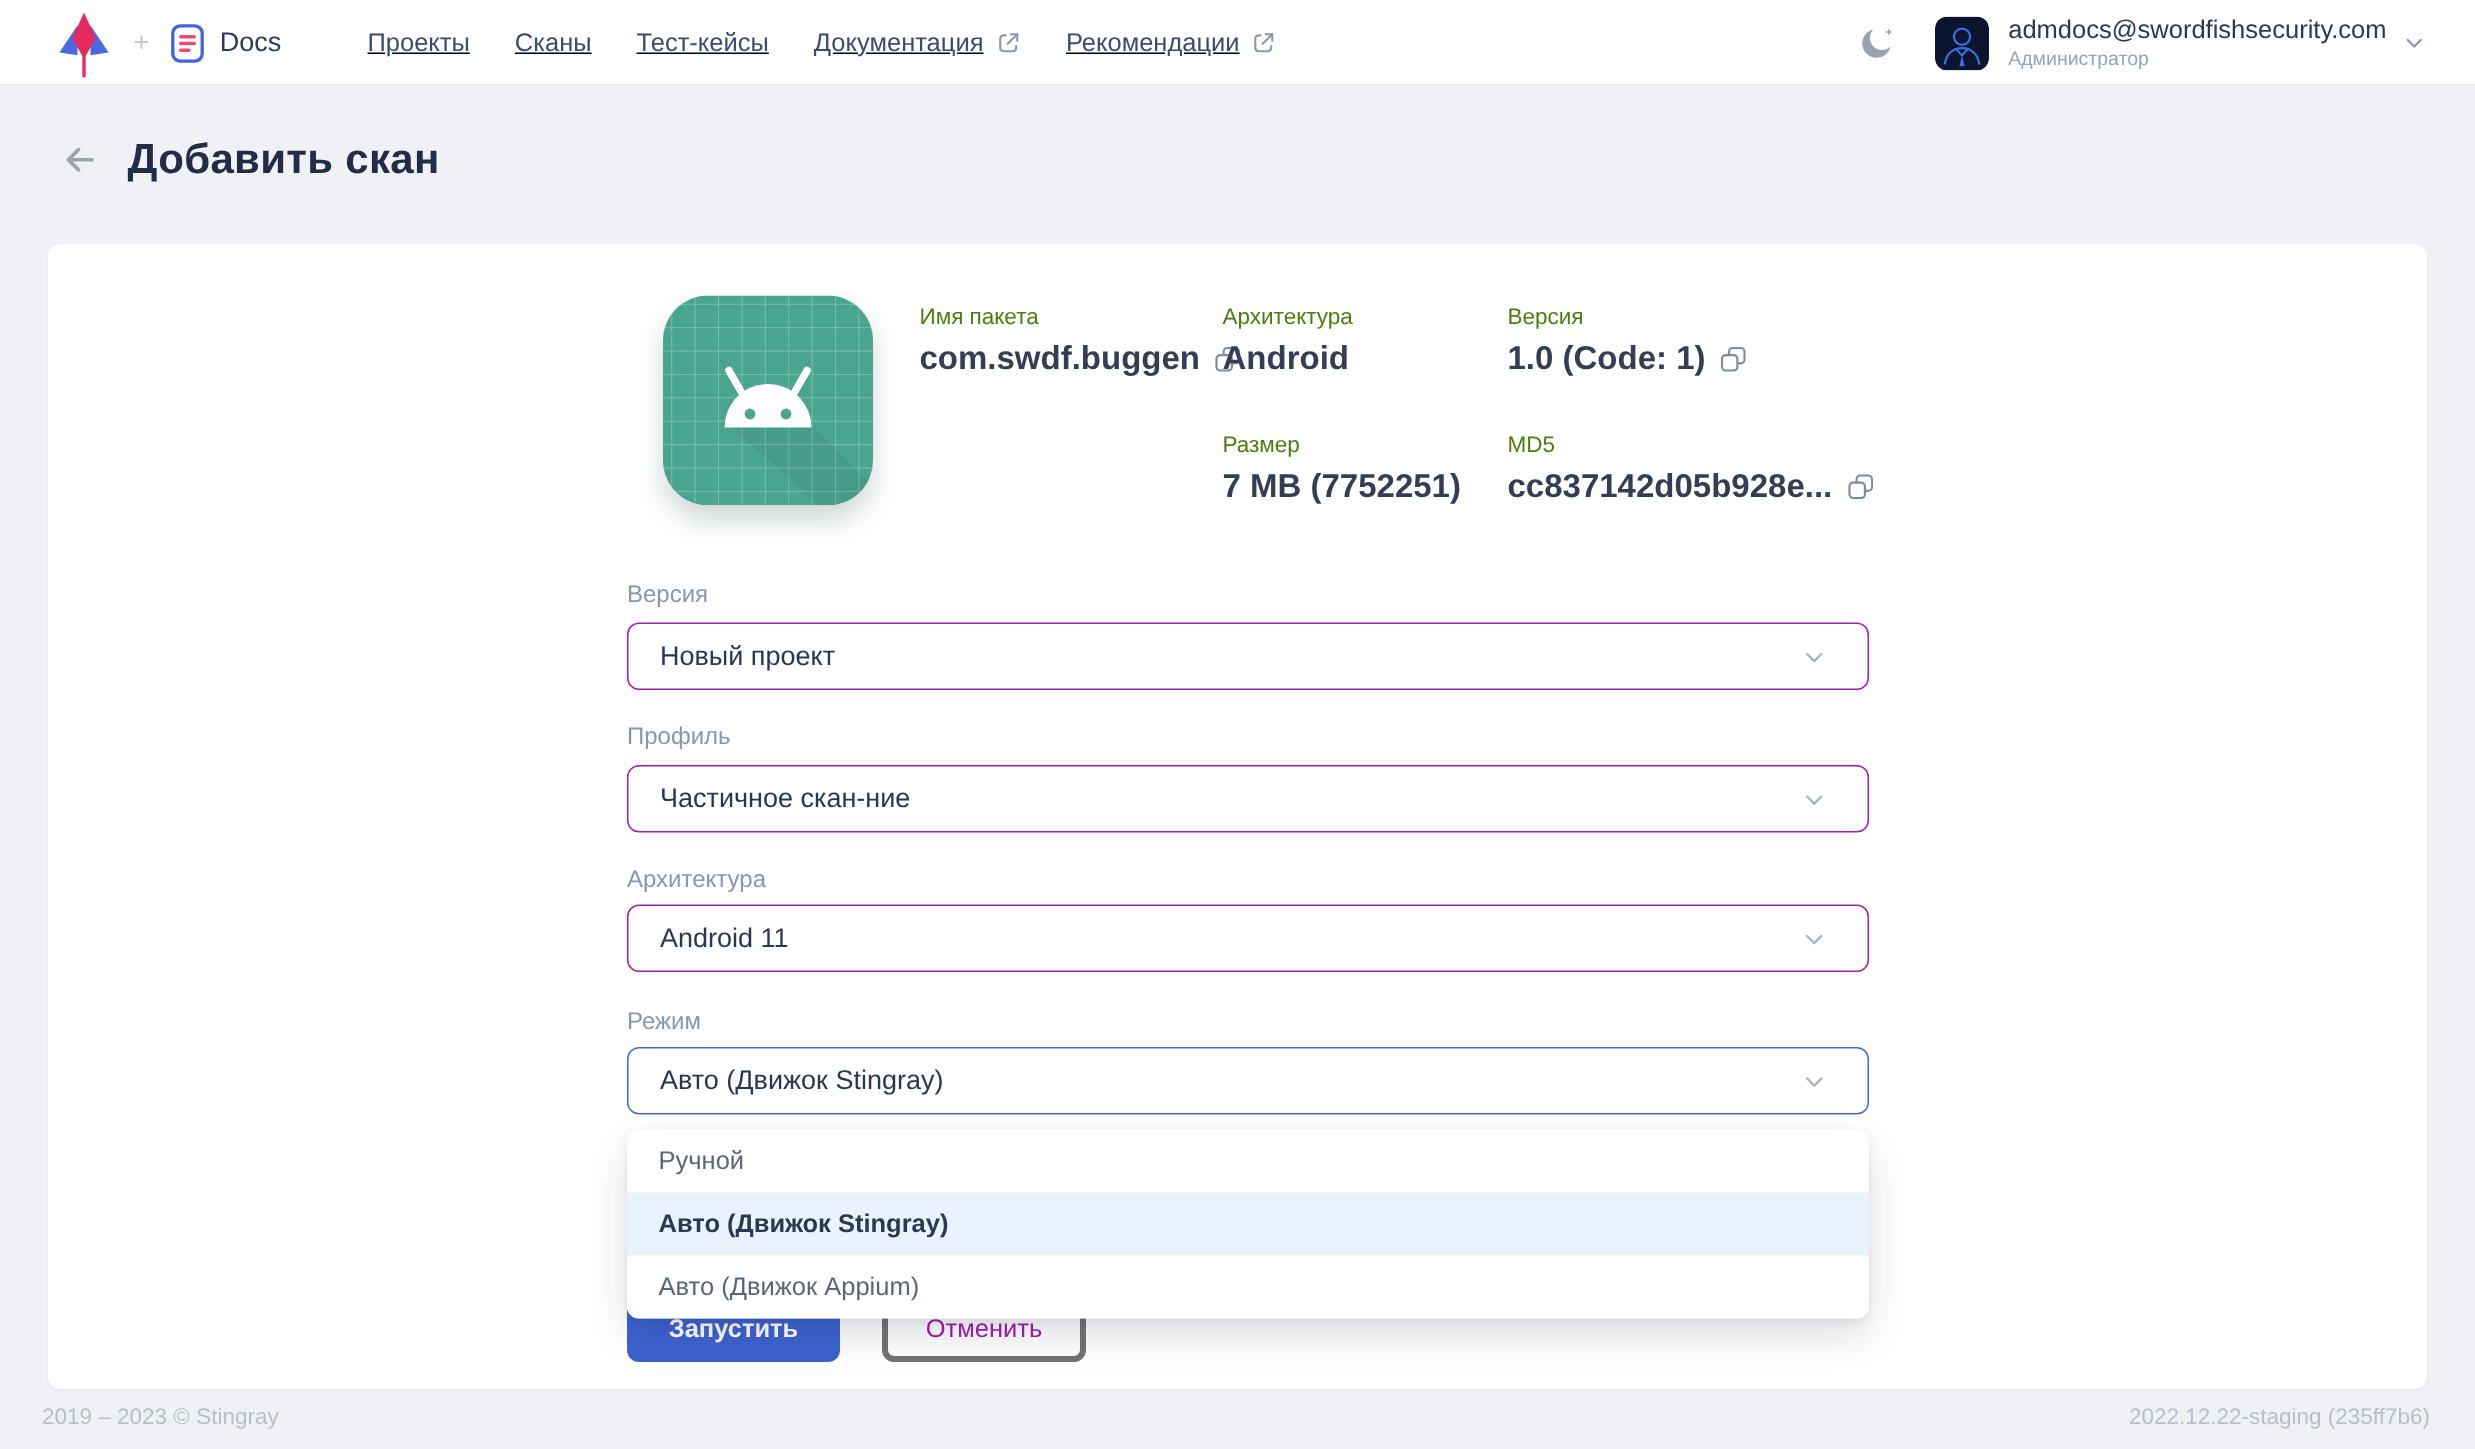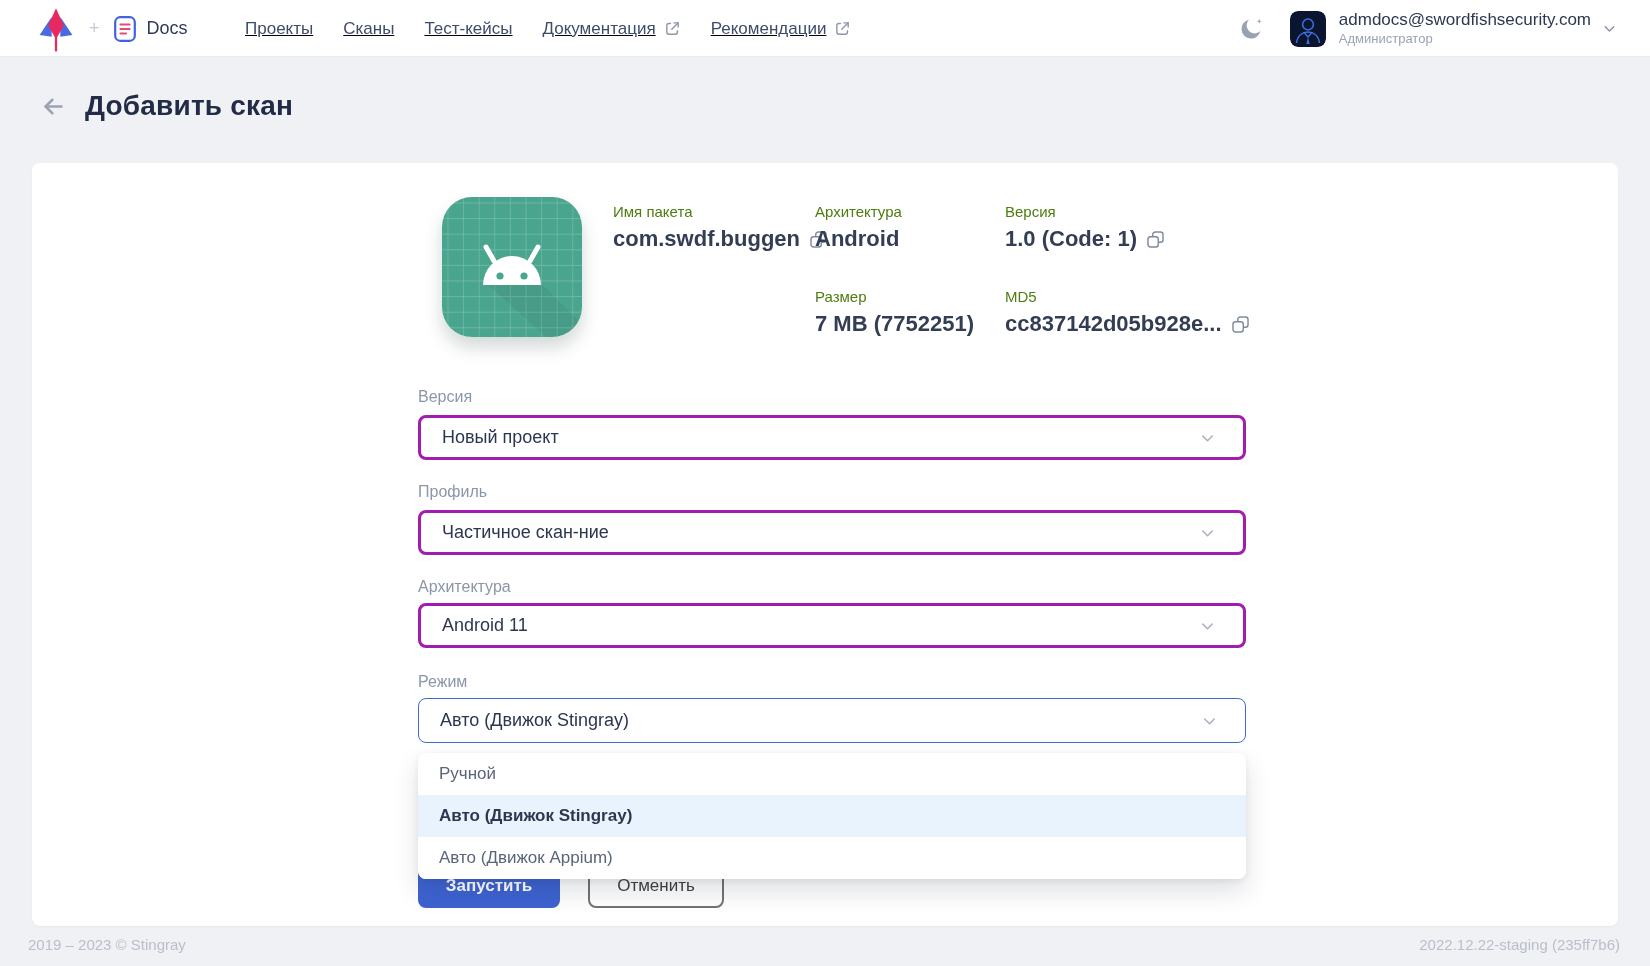--- a/index.html
+++ b/index.html
@@ -47,21 +47,21 @@
   .info-label { font-size:15px; color:#4d7c0f; }
   .info-value { margin-top:6px; display:flex; align-items:center; gap:9px;
     font-size:22px; font-weight:700; color:#333e55; white-space:nowrap; }
   .copy-btn { display:flex; cursor:pointer; flex:0 0 auto; }
 
   
   .form-label { position:absolute; left:386px; font-size:16px; color:#8b96a9; }
   .lbl-project { top:225px; } .lbl-profile { top:320px; } .lbl-arch { top:415px; } .lbl-mode { top:510px; }
   .select {
     position:absolute; left:386px; width:828px; height:45px;
-    background:#fff; border:3px solid #a21caf; border-radius:8px;
+    background:#fff; border:1px solid #a21caf; border-radius:8px;
     display:flex; align-items:center; padding:0 48px 0 21px;
     font-size:18px; color:#2b3750; cursor:pointer;
   }
   .sel-project { top:252px; } .sel-profile { top:347px; } .sel-arch { top:440px; } .sel-mode { top:535px; }
   .select.focused { border:1.5px solid #3f6ad8; }
   .select .chev { position:absolute; right:26px; top:50%; transform:translateY(-50%); display:flex; }
 
   
   .dropdown {
     position:absolute; left:386px; top:590px; width:828px; z-index:10;
@@ -69,21 +69,21 @@
     box-shadow:0 12px 26px rgba(25,35,60,0.14), 0 2px 6px rgba(25,35,60,0.07);
   }
   .option { height:42px; display:flex; align-items:center; padding:0 21px;
     font-size:17px; color:#5b6578; cursor:pointer; background:#fff; }
   .option.active { background:#e8f3fd; color:#2c3850; font-weight:700; }
 
   
   .btn { position:absolute; top:700px; height:45px; border-radius:8px; font-family:inherit;
     font-size:17px; display:flex; align-items:center; justify-content:center; cursor:pointer; z-index:1; }
   .btn-submit { left:386px; width:142px; background:#3d63d0; border:none; color:#ffffff; font-weight:600; }
-  .btn-cancel { left:556px; width:136px; background:#ffffff; border:2px solid #737373; color:#404040; }
+  .btn-cancel { left:556px; width:136px; background:#ffffff; border:4px solid #737373; color:#a21caf; }
 
   
   .footer-left  { position:absolute; left:28px;  top:936px; font-size:15px; color:#b9bfca; }
   .footer-right { position:absolute; right:30px; top:936px; font-size:15px; color:#b9bfca; }
 </style>
 </head>
 <body>
 
 <div class="header">
   <div class="brand">

